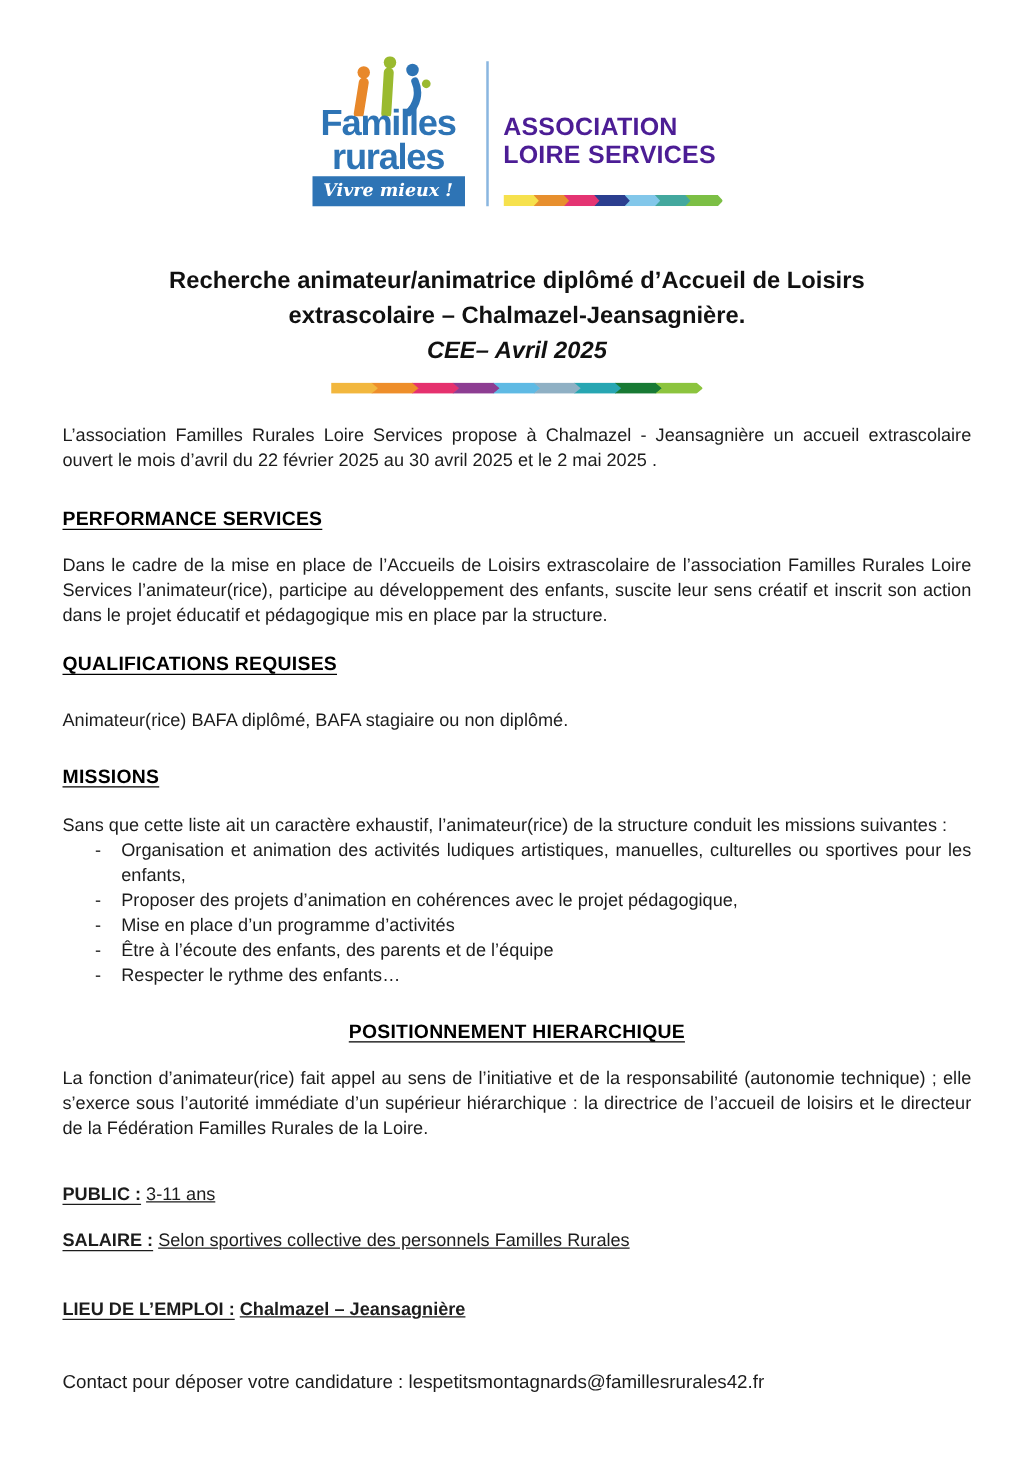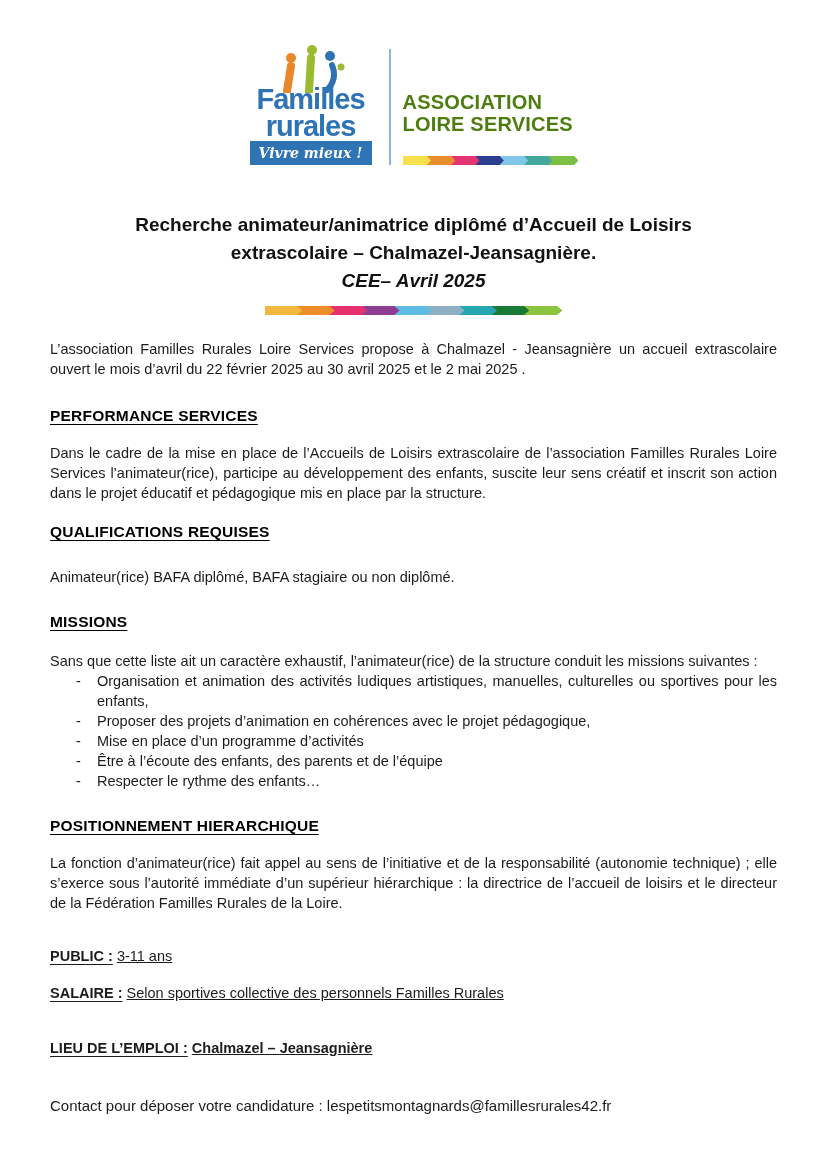--- a/index.html
+++ b/index.html
@@ -31,21 +31,21 @@
   }
   .tagline {
     color: #ffffff;
     font-family: "DejaVu Serif", serif;
     font-style: italic; font-weight: bold;
     font-size: 14px;
   }
   .logo-divider { width: 2px; background: #8ab6e0; margin: 4px 12px 0 12px; }
   .logo-right { width: 180px; display: flex; flex-direction: column; }
   .org {
-    color: #4d7c0f; font-weight: bold; font-size: 20px;
+    color: #4c1d95; font-weight: bold; font-size: 20px;
     line-height: 1.1; letter-spacing: 0.2px;
   }
   .org-block { margin-top: 46px; }
 
   
   .strip { display: flex; height: 9px; }
   .strip .chev {
     flex: 1; height: 100%;
     clip-path: polygon(0% 0%, 86% 0%, 100% 50%, 86% 100%, 0% 100%, 14% 50%);
     margin-left: -6px;
@@ -70,21 +70,21 @@
     text-decoration: underline;
     text-underline-offset: 3px;
     letter-spacing: 0.2px;
   }
   .mt-perf-h { margin-top: 28px; }
   .mt-perf-p { margin-top: 18px; }
   .mt-qual-h { margin-top: 20px; }
   .mt-qual-p { margin-top: 26px; }
   .mt-miss-h { margin-top: 26px; }
   .mt-miss-p { margin-top: 20px; }
-  .mt-pos-h  { margin-top: 26px; }
+  .mt-pos-h  { margin-top: 26px; text-align: center; }
   .mt-pos-p  { margin-top: 18px; }
 
   ul.missions { margin: 0; padding: 0; list-style: none; }
   ul.missions li {
     position: relative;
     padding-left: 47px;
     font-size: 14.5px; line-height: 20px;
     text-align: justify;
   }
   ul.missions li::before {

